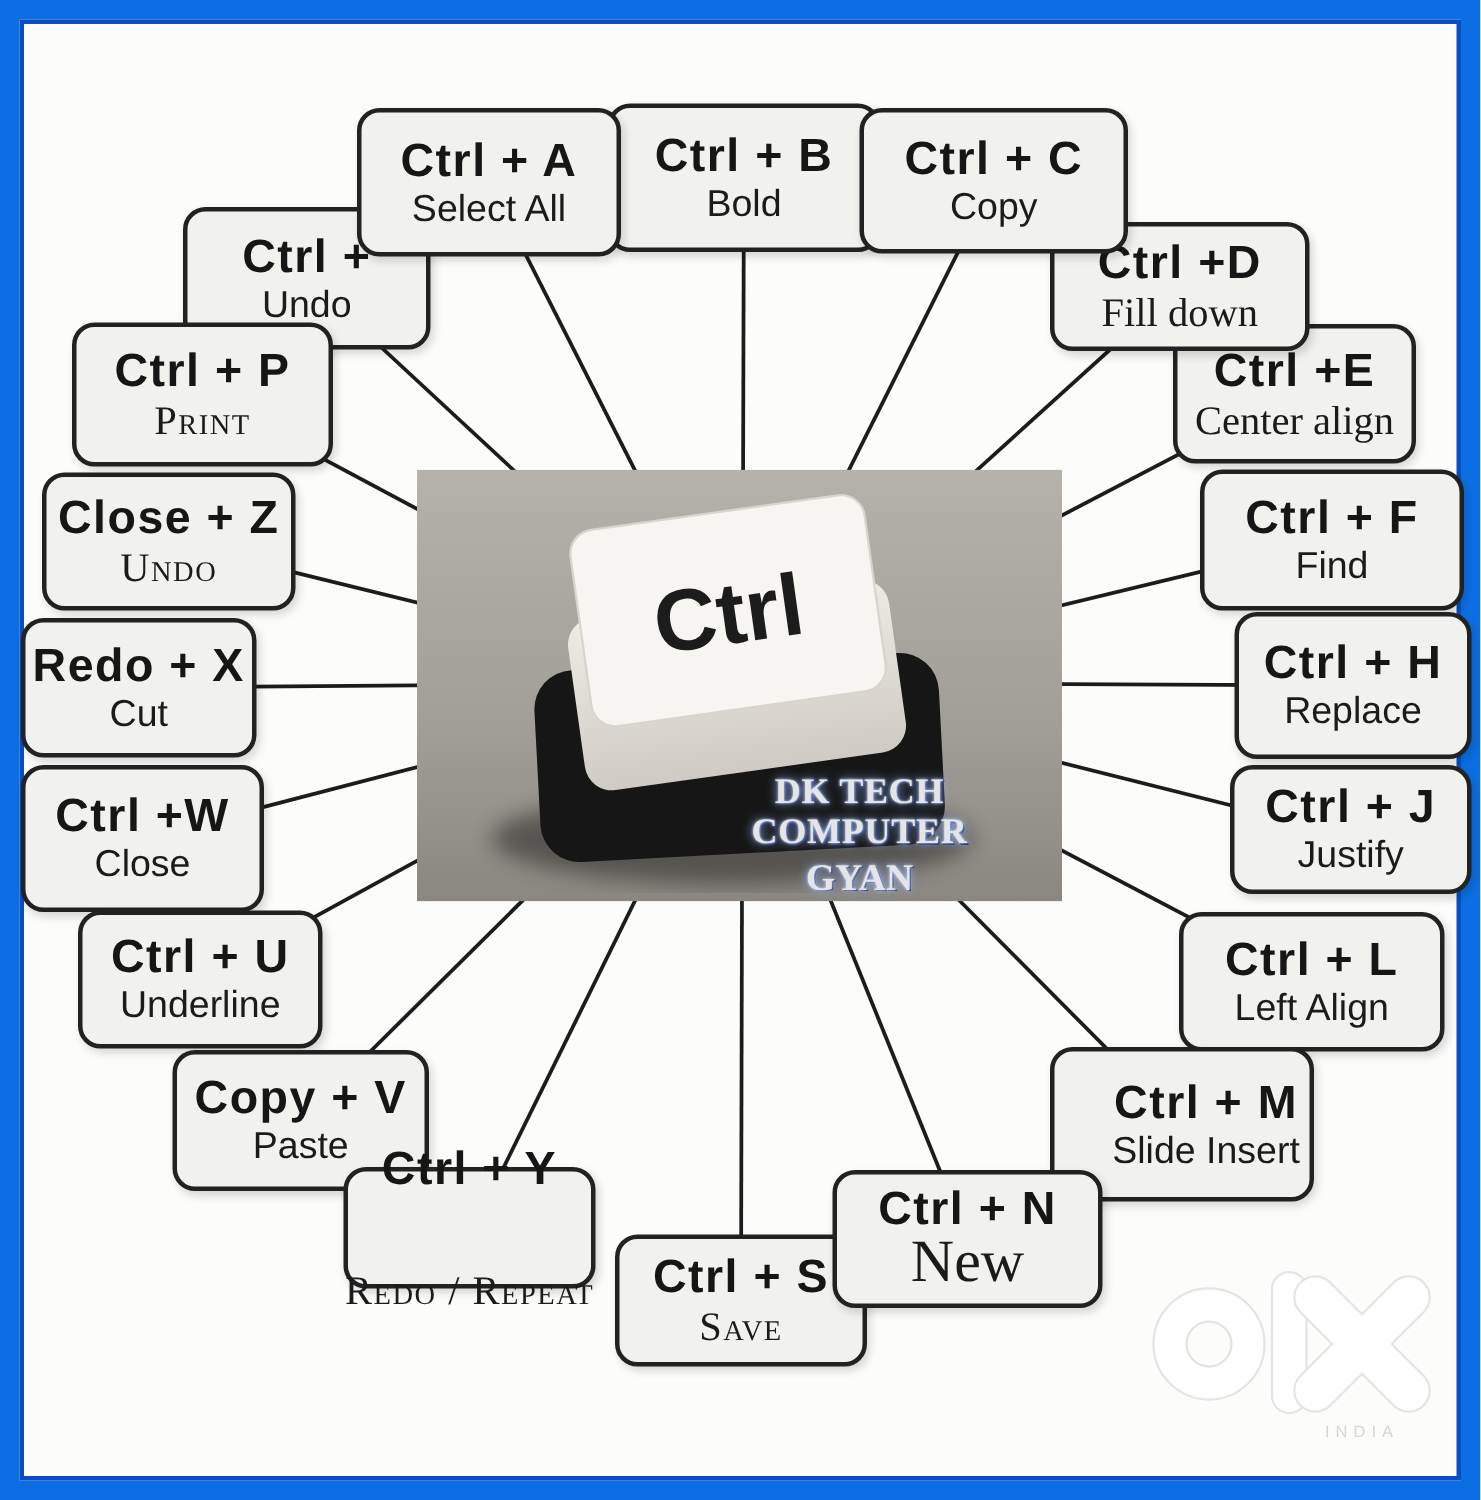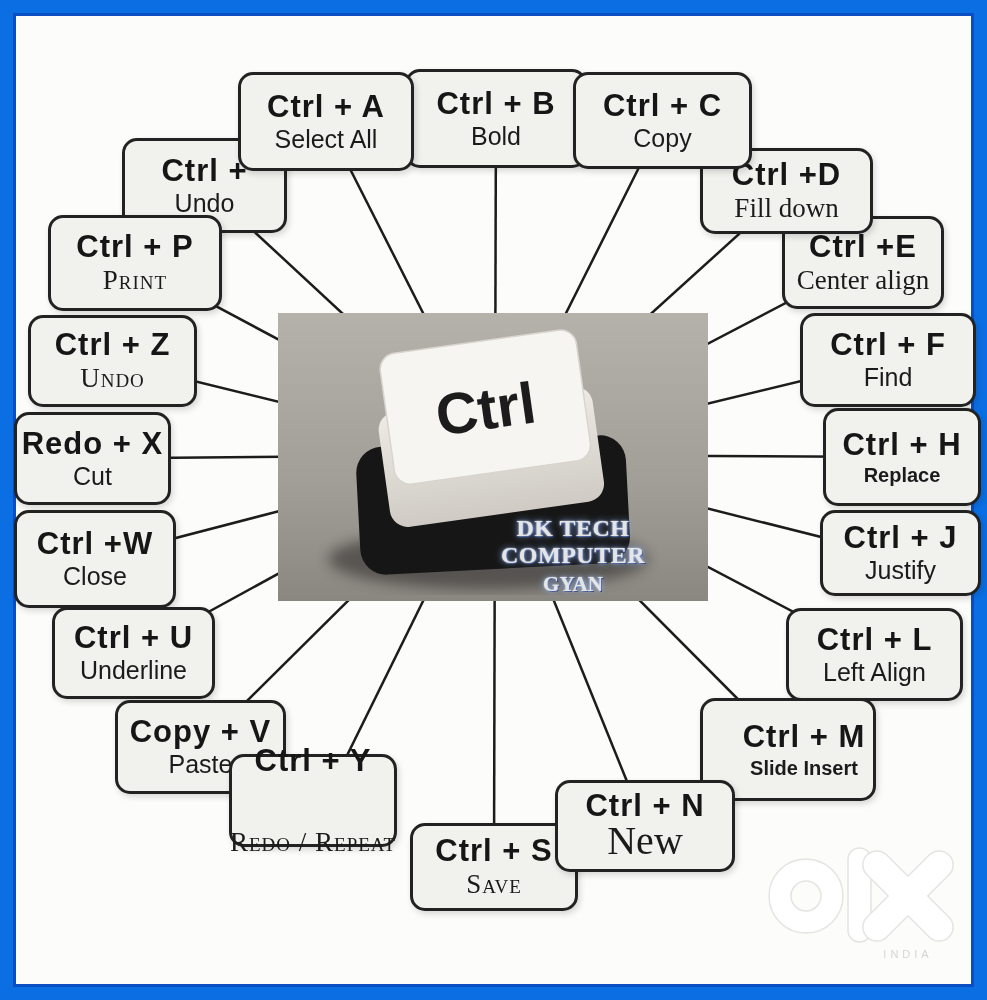--- a/index.html
+++ b/index.html
@@ -18,35 +18,35 @@
     position:absolute;left:278px;top:313px;width:430px;height:288px;
     z-index:5;overflow:hidden;
   }
   #brand{
     position:absolute;left:165px;top:202px;width:260px;text-align:center;
     z-index:6;color:#e5e5e5;
     font-family:"Liberation Serif",serif;font-weight:700;
     text-shadow:0 0 2px #d4e4ff,0 0 7px #8fb4ff,1px 1px 0 #0a1f66;
   }
   #brand .l1{font-size:24px;letter-spacing:.5px;}
-  #brand .l2{font-size:21px;margin-top:3px;}
+  #brand .l2{font-size:25px;margin-top:3px;}
   
   .box{
     position:absolute;background:#f1f1ee;border:3px solid #222222;
     border-radius:15px;box-sizing:border-box;
     display:flex;flex-direction:column;align-items:center;justify-content:center;
     box-shadow:2px 3px 6px rgba(0,0,0,.15);
   }
   .keys{
     font-family:"Liberation Sans",sans-serif;font-weight:700;font-size:31px;
     color:#161616;letter-spacing:1px;line-height:1.1;white-space:nowrap;
   }
   .action{color:#1b1b1b;margin-top:2px;line-height:1.1;white-space:nowrap;}
   .act-sans{font-family:"Liberation Sans",sans-serif;font-weight:400;font-size:25px;}
-  .act-sans-bold{font-family:"Liberation Sans",sans-serif;font-weight:700;font-size:20px;}
+  .act-sans-bold{font-family:"Liberation Sans",sans-serif;font-weight:400;font-size:25px;}
   .act-serif{font-family:"Liberation Serif",serif;font-weight:400;font-size:27px;}
   .act-serif-lg{font-family:"Liberation Serif",serif;font-weight:400;font-size:40px;margin-top:-4px;}
   .act-smallcaps{font-family:"Liberation Serif",serif;font-weight:400;font-size:27px;font-variant:small-caps;letter-spacing:1px;}
   
   #olx-watermark{position:absolute;left:756px;top:842px;z-index:2;}
 </style>
 </head>
 <body>
 
 <div id="poster">
@@ -139,21 +139,21 @@
     </div>
     <div class="box" style="left: 48px; top: 215px; width: 174px; height: 96px; z-index: 13;">
       <div class="keys">Ctrl + P</div>
       <div class="action act-smallcaps">Print</div>
     </div>
     <div class="box" style="left: 782px; top: 216px; width: 162px; height: 93px; z-index: 10;">
       <div class="keys">Ctrl +E</div>
       <div class="action act-serif">Center align</div>
     </div>
     <div class="box" style="left: 28px; top: 315px; width: 169px; height: 92px; z-index: 10;">
-      <div class="keys">Ctrl + Z</div>
+      <div class="keys">Close + Z</div>
       <div class="action act-smallcaps">Undo</div>
     </div>
     <div class="box" style="left: 800px; top: 313px; width: 176px; height: 94px; z-index: 10;">
       <div class="keys">Ctrl + F</div>
       <div class="action act-sans">Find</div>
     </div>
     <div class="box" style="left: 14px; top: 412px; width: 157px; height: 93px; z-index: 10;">
       <div class="keys">Redo + X</div>
       <div class="action act-sans">Cut</div>
     </div>
@@ -178,21 +178,21 @@
       <div class="action act-sans">Left Align</div>
     </div>
     <div class="box" style="left: 115px; top: 700px; width: 171px; height: 94px; z-index: 11;">
       <div class="keys">Copy + V</div>
       <div class="action act-sans">Paste</div>
     </div>
     <div class="box" style="left: 700px; top: 698px; width: 176px; height: 103px; z-index: 10; padding-left: 32px;">
       <div class="keys">Ctrl + M</div>
       <div class="action act-sans-bold">Slide Insert</div>
     </div>
-    <div class="box" style="left: 229px; top: 754px; width: 168px; height: 93px; z-index: 12; gap: 48px;">
+    <div class="box" style="left: 229px; top: 778px; width: 168px; height: 81px; z-index: 12; gap: 48px;">
       <div class="keys">Ctrl + Y</div>
       <div class="action act-smallcaps">Redo / Repeat</div>
     </div>
     <div class="box" style="left: 555px; top: 780px; width: 180px; height: 92px; z-index: 11;">
       <div class="keys">Ctrl + N</div>
       <div class="action act-serif-lg">New</div>
     </div>
     <div class="box" style="left: 410px; top: 823px; width: 168px; height: 88px; z-index: 10;">
       <div class="keys">Ctrl + S</div>
       <div class="action act-smallcaps">Save</div>

